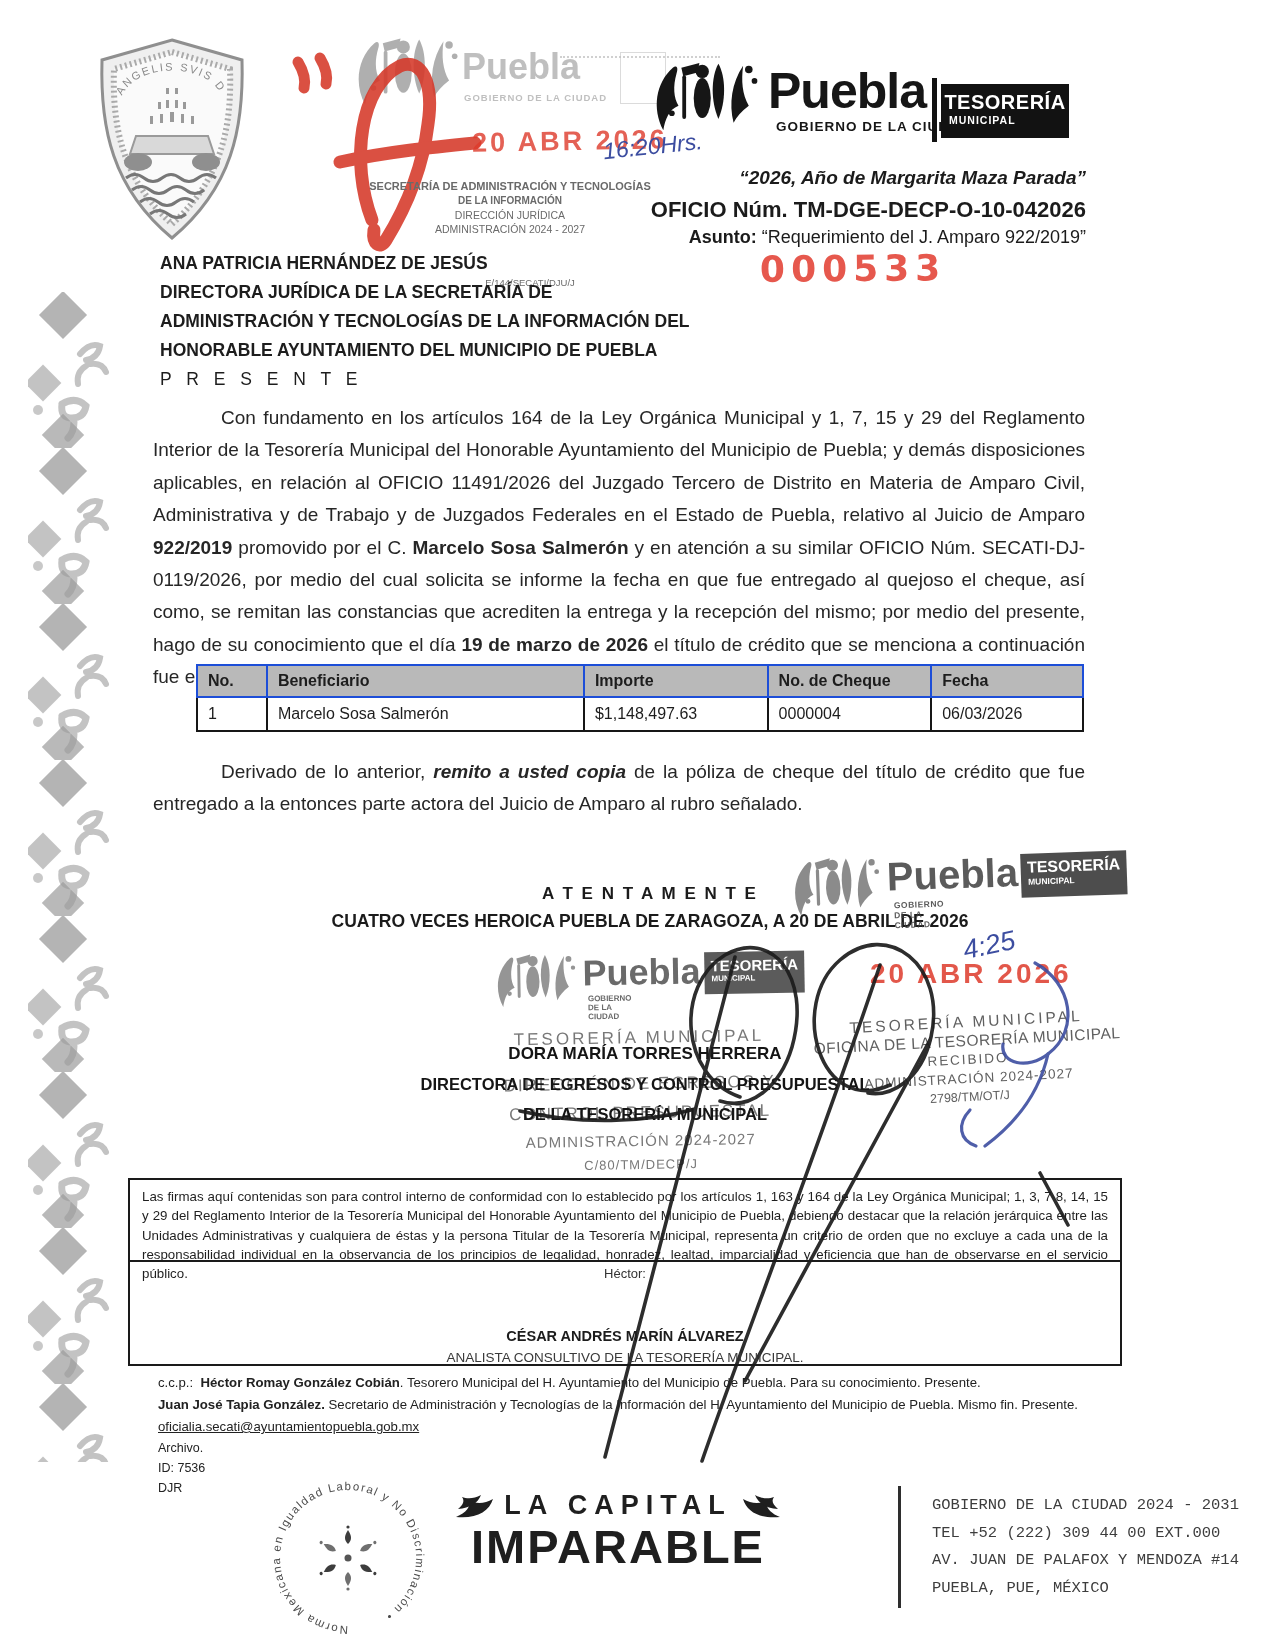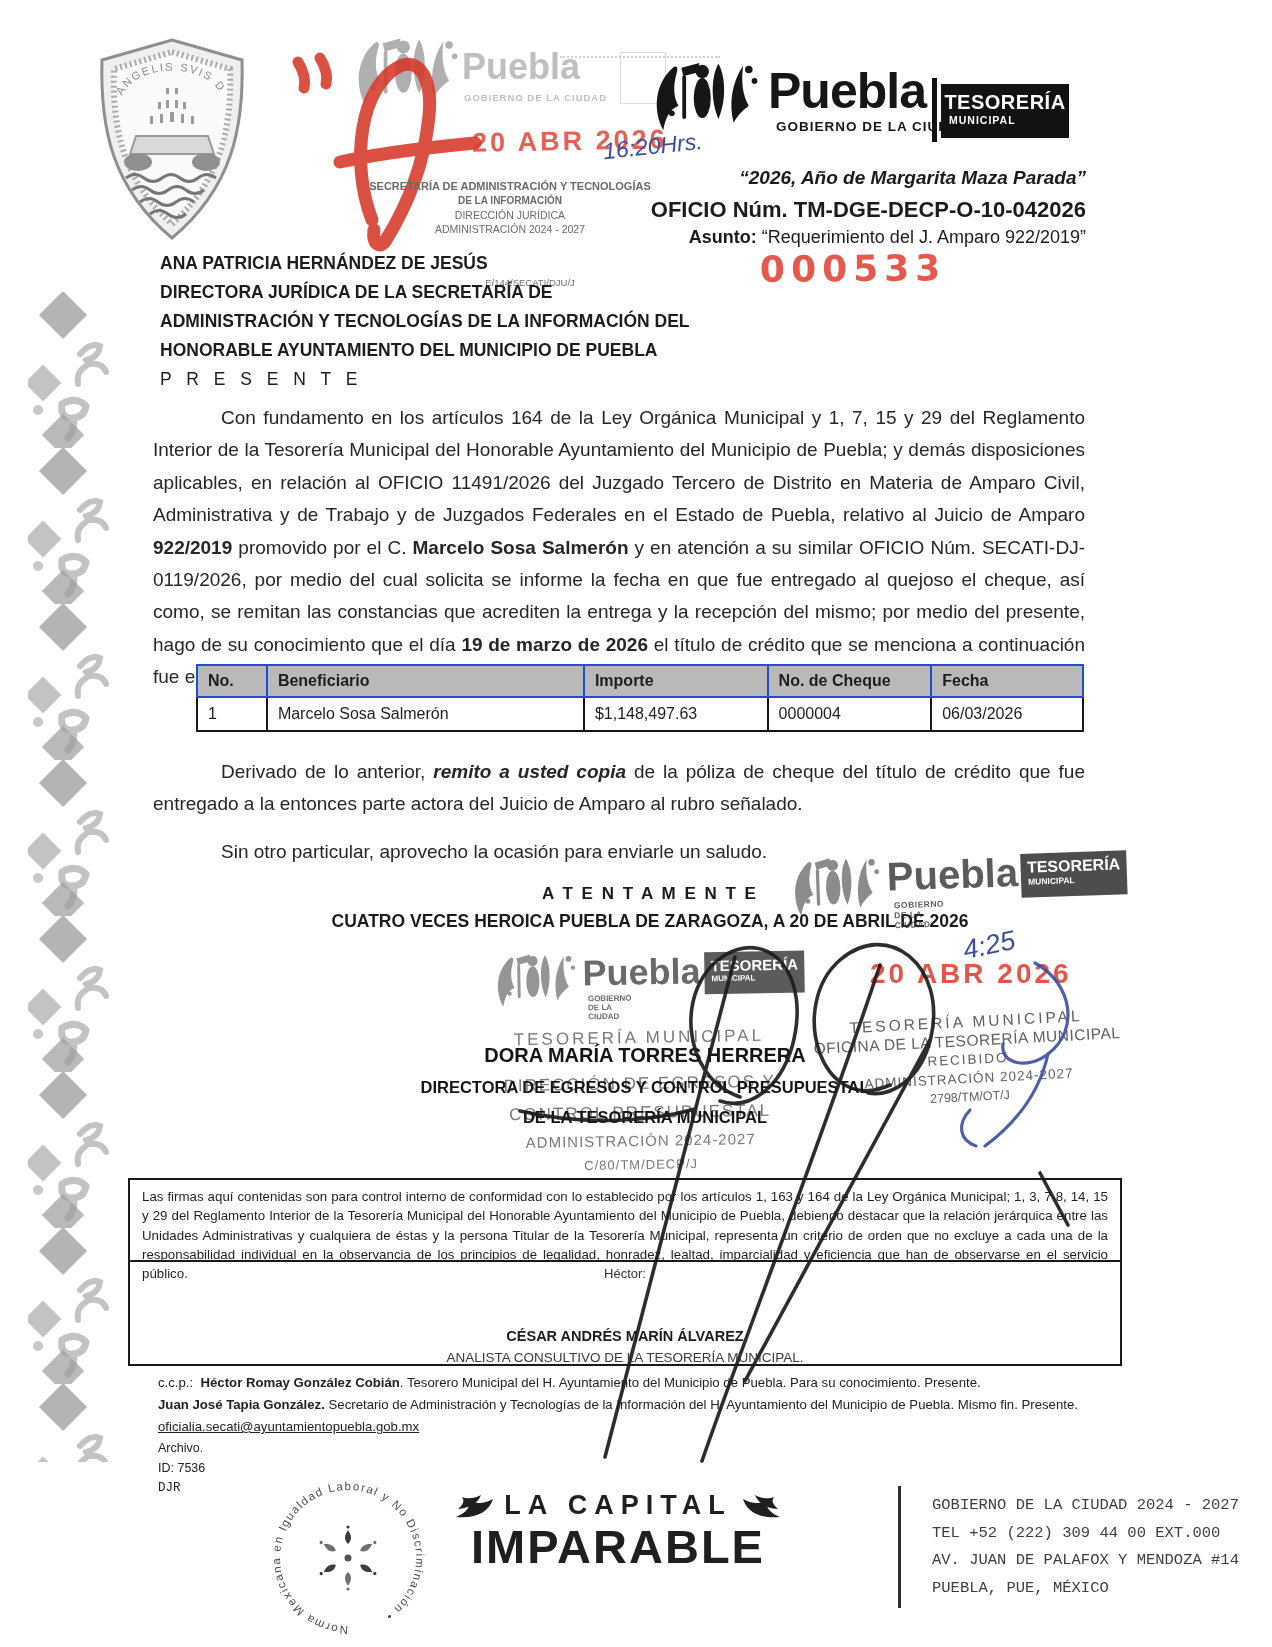--- a/index.html
+++ b/index.html
@@ -187,21 +187,20 @@
         <td>$1,148,497.63</td>
         <td>0000004</td>
         <td>06/03/2026</td>
       </tr>
     </tbody>
   </table>
 
   <div class="abs para" style="left:153px; top:756px; width:932px;">
     <span>Derivado de lo anterior, </span><span class="bi">remito a usted copia</span><span> de la póliza de cheque del título de crédito que fue entregado a la entonces parte actora del Juicio de Amparo al rubro señalado.</span>
   </div>
-  <div class="abs para" style="left:153px; top:836px; width:932px;">Sin otro particular, aprovecho la ocasión para enviarle un saludo.</div>
 
   <div class="abs center" style="left:240px; top:884px; width:820px; color:#1b1b1b;">
     <div class="b" style="font-size:17px; letter-spacing:2px;">A T E N T A M E N T E</div>
     <div class="b" style="font-size:17.5px; margin-top:7px;">CUATRO VECES HEROICA PUEBLA DE ZARAGOZA, A 20 DE ABRIL DE 2026</div>
   </div>
 
   <div class="abs" style="left:788px; top:854px; transform:rotate(-2deg); opacity:.85;">
     <svg style="position:absolute; left:0; top:0;" width="96" height="72" viewBox="0 0 120 90" fill="#555555" opacity=".8">
         <use href="#tmark"></use>
       </svg>
@@ -227,21 +226,21 @@
 
   <div class="abs center gray-stamp" style="left:430px; top:1028px; width:420px; transform:rotate(-1deg); opacity:.9;">
     <div class="stamp-line" style="font-size:17px; letter-spacing:3px;">TESORERÍA MUNICIPAL</div>
     <div class="stamp-line" style="font-size:17px; letter-spacing:2px; margin-top:26px;">DIRECCIÓN DE EGRESOS Y</div>
     <div class="stamp-line" style="font-size:17px; letter-spacing:2px; margin-top:9px;">CONTROL PRESUPUESTAL</div>
     <div class="stamp-line" style="font-size:15px; letter-spacing:1px; margin-top:9px;">ADMINISTRACIÓN 2024-2027</div>
     <div class="stamp-line" style="font-size:13px; margin-top:8px;">C/80/TM/DECP/J</div>
   </div>
 
   <div class="abs center" style="left:395px; top:1044px; width:500px; color:#151515;">
-    <div class="b" style="font-size:20px;text-align:center;">DORA MARÍA TORRES HERRERA</div>
+    <div class="b" style="font-size:17px;text-align:center;">DORA MARÍA TORRES HERRERA</div>
     <div class="b" style="font-size:16.5px; margin-top:11px;">DIRECTORA DE EGRESOS Y CONTROL PRESUPUESTAL</div>
     <div class="b" style="font-size:16.5px; margin-top:11px;">DE LA TESORERÍA MUNICIPAL</div>
   </div>
 
   <div class="abs blue-pen" style="left:963px; top:930px; font-size:27px; font-style:italic; transform:rotate(-12deg);">4:25</div>
   <div class="abs red-stamp" style="left:870px; top:958px; font-size:28px; font-weight:bold; letter-spacing:3px; opacity:.85;">20 ABR 2026</div>
   <div class="abs center" style="left:793px; top:1012px; width:350px; color:#606060; transform:rotate(-3deg); line-height:19px;">
     <div style="font-size:15.5px; letter-spacing:3px;">TESORERÍA MUNICIPAL</div>
     <div style="font-size:15.5px; letter-spacing:.5px;">OFICINA DE LA TESORERÍA MUNICIPAL</div>
     <div style="font-size:13.5px; letter-spacing:2px;">RECIBIDO</div>
@@ -277,21 +276,21 @@
     <div>
       <span>c.c.p.:</span>&nbsp;
       <span class="b">Héctor Romay González Cobián</span><span>. Tesorero Municipal del H. Ayuntamiento del Municipio de Puebla. Para su conocimiento. Presente.</span>
     </div>
     <div>
       <span class="b">Juan José Tapia González.</span><span> Secretario de Administración y Tecnologías de la Información del H. Ayuntamiento del Municipio de Puebla. Mismo fin. Presente.</span>
     </div>
     <div style="text-decoration:underline;">oficialia.secati@ayuntamientopuebla.gob.mx</div>
     <div style="font-size:12.5px; line-height:20px;">Archivo.</div>
     <div style="font-size:12.5px; line-height:20px;">ID: 7536</div>
-    <div style="font-size:12.5px; line-height:20px;font-family:Liberation Mono, monospace;">DJR</div>
+    <div style="font-size:12.5px; line-height:20px;">DJR</div>
   </div>
 
   <svg class="abs" style="left:266px; top:1476px;" width="164" height="164" viewBox="0 0 164 164">
     <defs>
         <path id="sealArc" d="M82,150 A68,68 0 1,1 82.01,150"></path>
       </defs>
     <text font-size="11.5" fill="#4c4c4c" letter-spacing="1.5">
       <textPath href="#sealArc">Norma Mexicana en Igualdad Laboral y No Discriminación •</textPath>
     </text>
     <g fill="#3d3d3d">
@@ -316,19 +315,19 @@
       <svg width="40" height="30" viewBox="0 0 40 30" fill="#1f1f1f">
           <use href="#wing"></use>
         </svg>
     </div>
     <div class="b" style="font-size:47px; letter-spacing:2px; margin-top:-2px; font-stretch:condensed;">IMPARABLE</div>
   </div>
 
   <div class="abs" style="left:898px; top:1486px; width:3px; height:122px; background:#2e2e2e;"></div>
 
   <div class="abs" style="left:932px; top:1492px; font-family:'Liberation Mono', monospace; font-size:15.5px; line-height:27.5px; color:#3d3d3d;">
-    <div>GOBIERNO DE LA CIUDAD 2024 - 2027</div>
+    <div>GOBIERNO DE LA CIUDAD 2024 - 2031</div>
     <div>TEL +52 (222) 309 44 00 EXT.000</div>
     <div>AV. JUAN DE PALAFOX Y MENDOZA #14</div>
     <div>PUEBLA, PUE, MÉXICO</div>
   </div>
 
 </div>
 
 </body></html>

